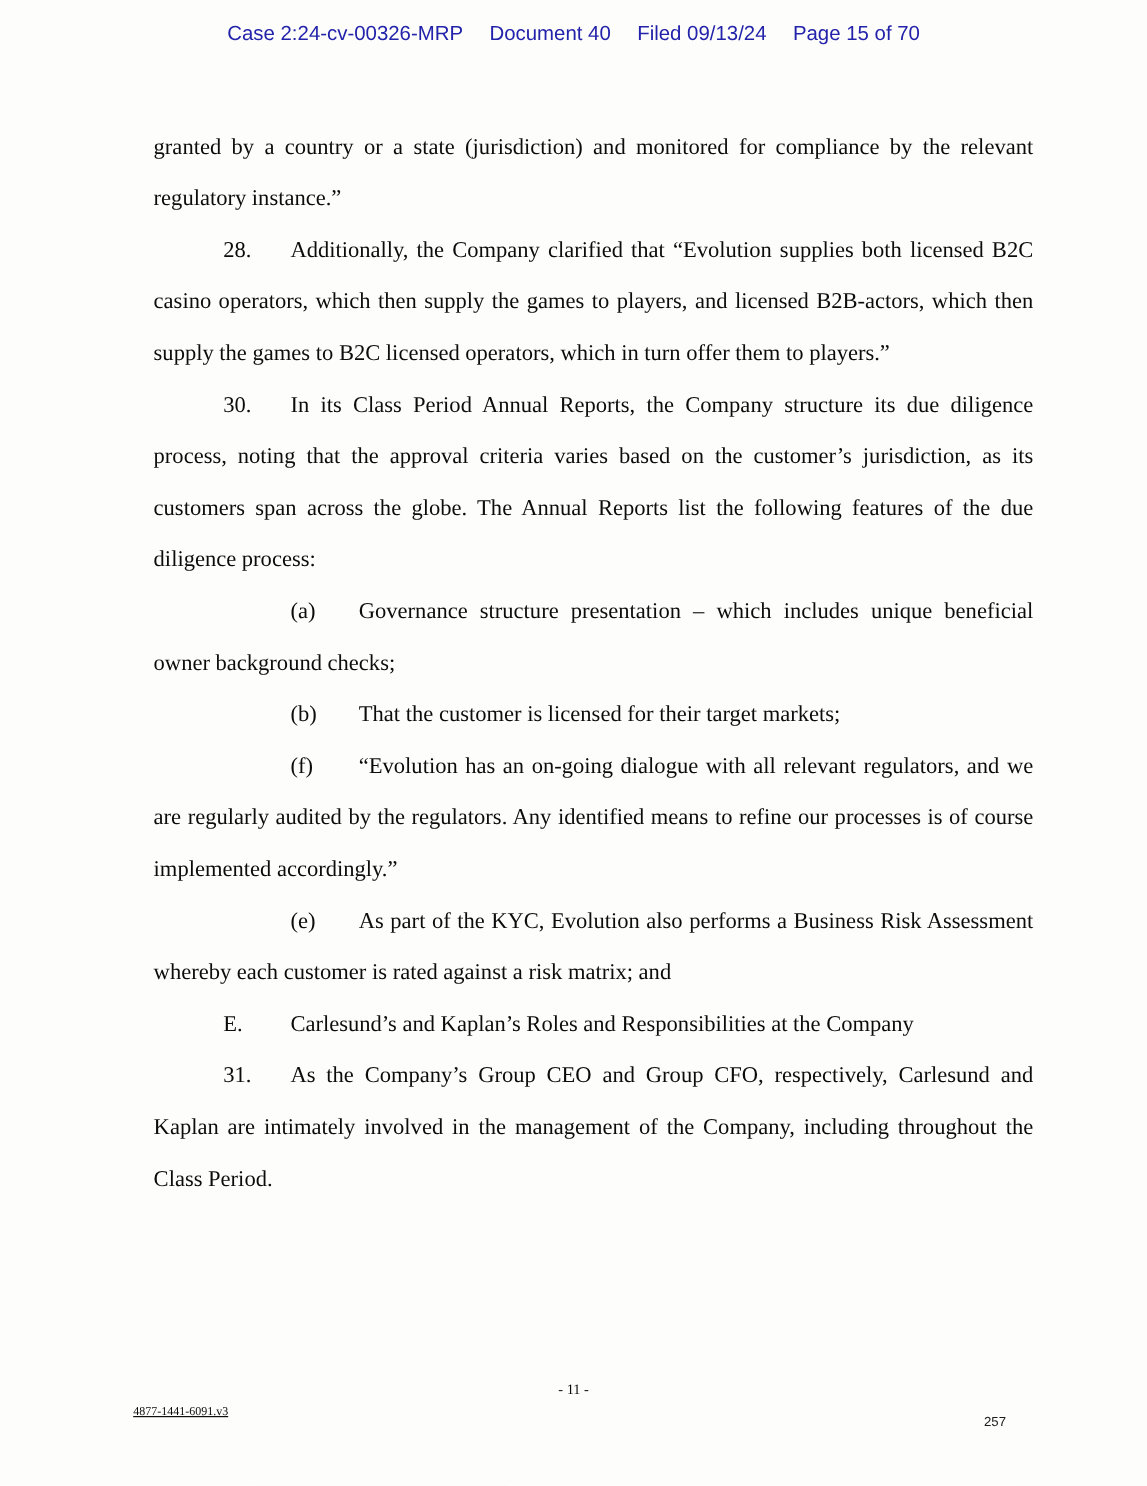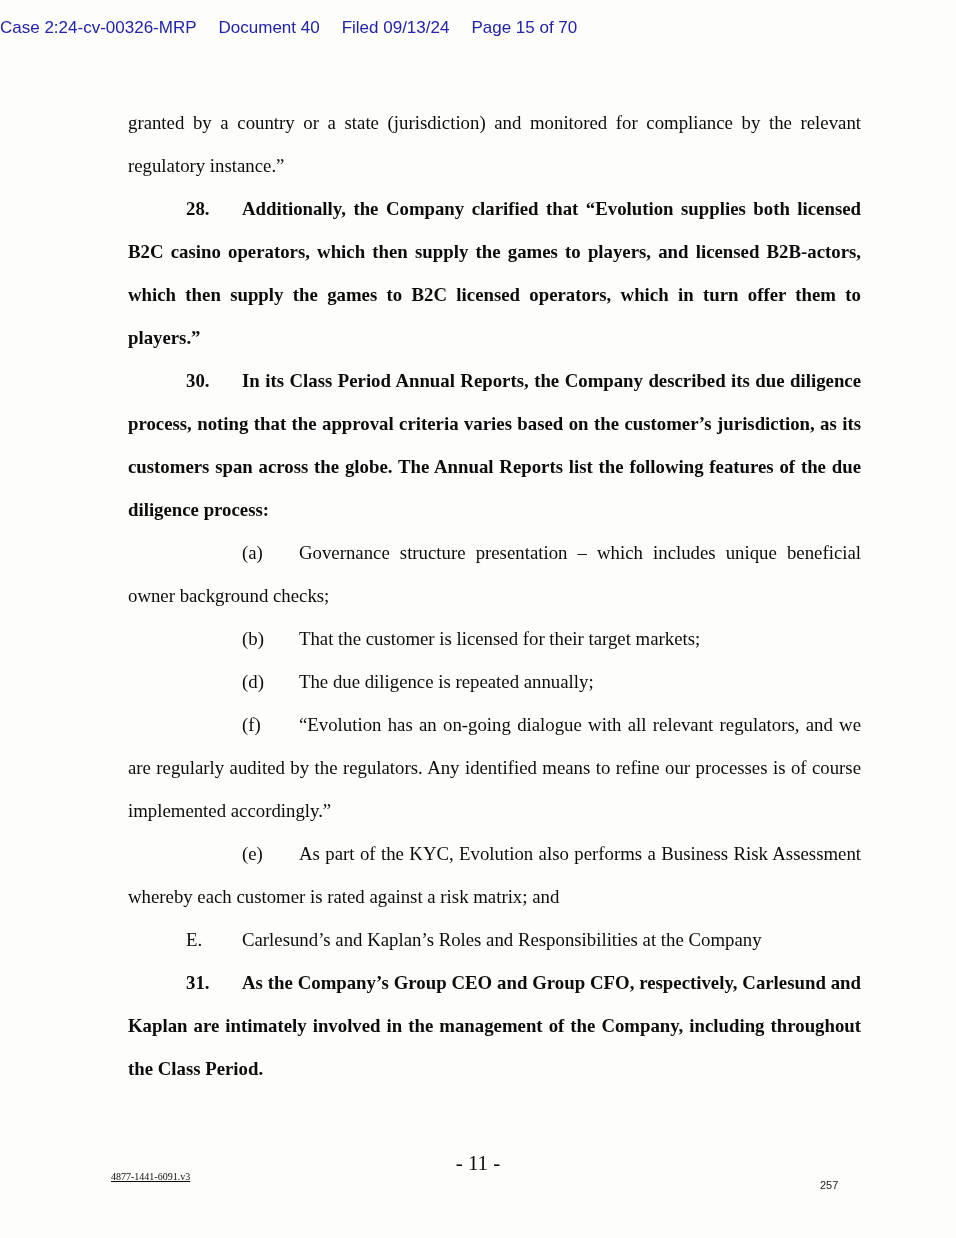--- a/index.html
+++ b/index.html
@@ -10,50 +10,50 @@
     background: #fdfdfb;
     font-family: "Liberation Serif", serif;
     color: #0c0c0c;
     overflow: hidden;
   }
   .case-header {
     position: absolute;
     top: 18px;
     left: 0;
     width: 100%;
-    text-align: left;
+    text-align: center;
     font-family: "Liberation Sans", sans-serif;
     font-size: 17px;
     font-weight: 400;
     color: var(--header-blue, #2222aa);
     white-space: nowrap;
   }
   .case-header span + span { margin-left: 22px; }
   .body-text {
     position: absolute;
     left: 128px;
     top: 101px;
     width: 733px;
     font-size: 18.8px;
     line-height: 43px;
     text-align: justify;
   }
   .body-text p { margin: 0; padding: 0; }
-  p.numbered, p.heading { text-indent: 58px; font-weight: bold; }
+  p.numbered, p.heading { text-indent: 58px; }
   p.lettered { text-indent: 114px; }
   .pnum  { display: inline-block; width: 56px; text-indent: 0; }
   .letter{ display: inline-block; width: 57px; text-indent: 0; }
   p.heading { font-weight: normal; }
   .footer-page-number {
     position: absolute;
     top: 1151px;
     left: 0;
     width: 100%;
     text-align: center;
-    font-size: 21px;
+    font-size: 12px;
   }
   .footer-doc-id {
     position: absolute;
     left: 111px;
     top: 1171px;
     font-size: 10px;
     text-decoration: underline;
   }
   .footer-stamp {
     position: absolute;
@@ -73,28 +73,27 @@
     <span>Case 2:24-cv-00326-MRP</span><span>Document 40</span><span>Filed 09/13/24</span><span>Page 15 of 70</span>
   </div>
 
   <div class="body-text">
 
     <p class="plain"><span>granted by a country or a state (jurisdiction) and monitored for compliance by the relevant regulatory instance.”</span></p>
 
     <p class="numbered"><span class="pnum">28.</span><span>Additionally, the Company clarified that “Evolution supplies both licensed B2C casino operators, which then supply the games to players, and licensed B2B-actors, which then supply the games to B2C licensed operators, which in turn offer them to players.”</span></p>
 
 
-    <p class="numbered"><span class="pnum">30.</span><span>In its Class Period Annual Reports, the Company described its due diligence process, noting that the approval criteria varies based on the customer’s jurisdiction, as its customers span across the globe.  The Annual Reports list the following features of the due diligence process:</span></p>
+    <p class="numbered"><span class="pnum">30.</span><span>In its Class Period Annual Reports, the Company structure its due diligence process, noting that the approval criteria varies based on the customer’s jurisdiction, as its customers span across the globe.  The Annual Reports list the following features of the due diligence process:</span></p>
 
     <p class="lettered"><span class="letter">(a)</span><span>Governance structure presentation – which includes unique beneficial owner background checks;</span></p>
 
     <p class="lettered"><span class="letter">(b)</span><span>That the customer is licensed for their target markets;</span></p>
 
 
-    <p class="lettered"><span class="letter">(d)</span><span>The due diligence is repeated annually;</span></p>
 
     <p class="lettered"><span class="letter">(f)</span><span>“Evolution has an on-going dialogue with all relevant regulators, and we are regularly audited by the regulators.  Any identified means to refine our processes is of course implemented accordingly.”</span></p>
 
     <p class="lettered"><span class="letter">(e)</span><span>As part of the KYC, Evolution also performs a Business Risk Assessment whereby each customer is rated against a risk matrix; and</span></p>
 
     <p class="heading"><span class="pnum">E.</span><span>Carlesund’s and Kaplan’s Roles and Responsibilities at the Company</span></p>
 
     <p class="numbered"><span class="pnum">31.</span><span>As the Company’s Group CEO and Group CFO, respectively, Carlesund and Kaplan are intimately involved in the management of the Company, including throughout the Class Period.</span></p>
 
   </div>

